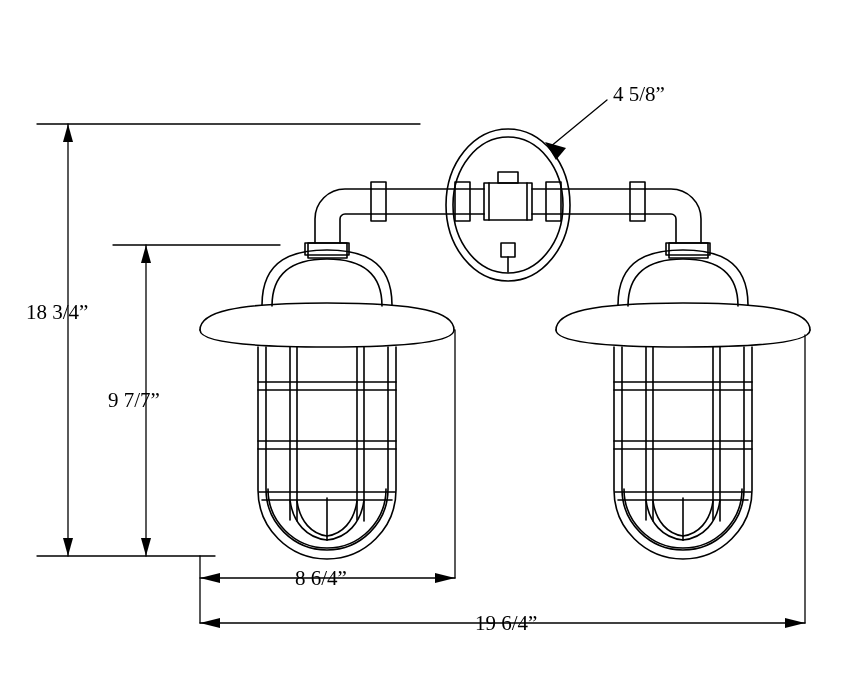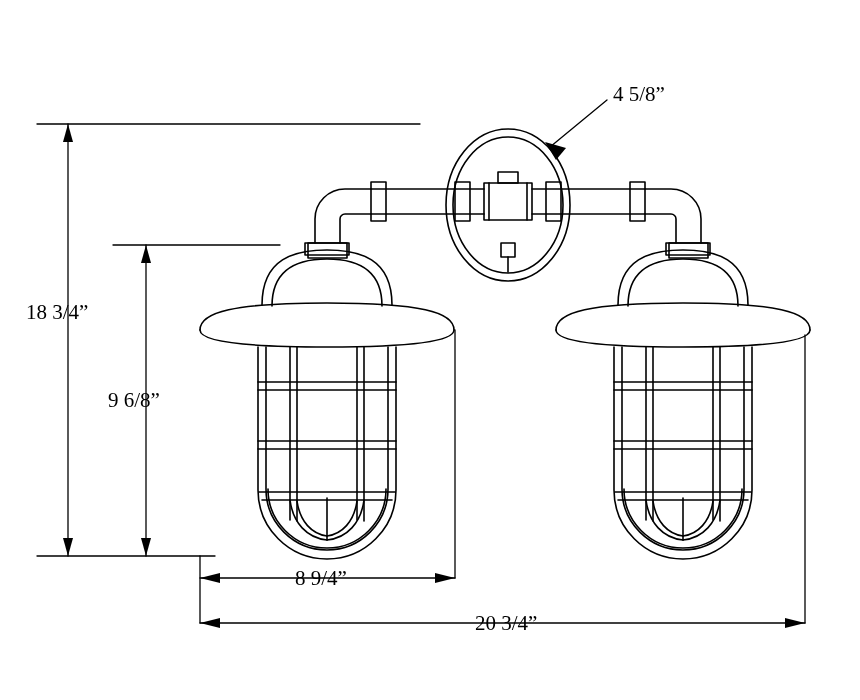--- a/index.html
+++ b/index.html
@@ -174,19 +174,19 @@
         <path d="M624 489 A59 59 0 0 0 742 489"></path>
       </g>
 
     </g>
   </svg>
 
   <div class="dim-label" style="left:613px; top:82px;">4 5/8”</div>
 
   <div class="dim-label" style="left:26px; top:300px;">18 3/4”</div>
 
-  <div class="dim-label" style="left:108px; top:388px;">9 6/8”</div>
+  <div class="dim-label" style="left:108px; top:388px;">9 7/7”</div>
 
-  <div class="dim-label" style="left:295px; top:566px;">8 9/4”</div>
+  <div class="dim-label" style="left:295px; top:566px;">8 6/4”</div>
 
-  <div class="dim-label" style="left:475px; top:611px;">20 3/4”</div>
+  <div class="dim-label" style="left:475px; top:611px;">19 6/4”</div>
 
 </div>
 
 </body></html>

